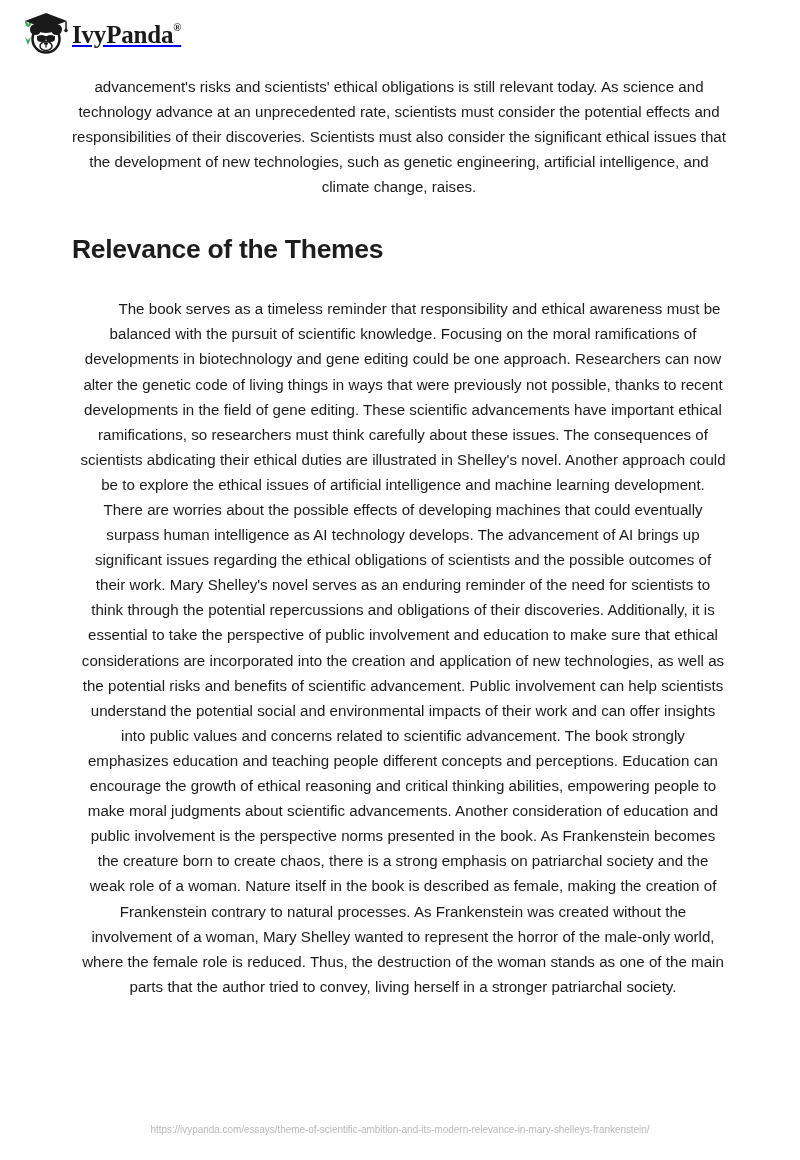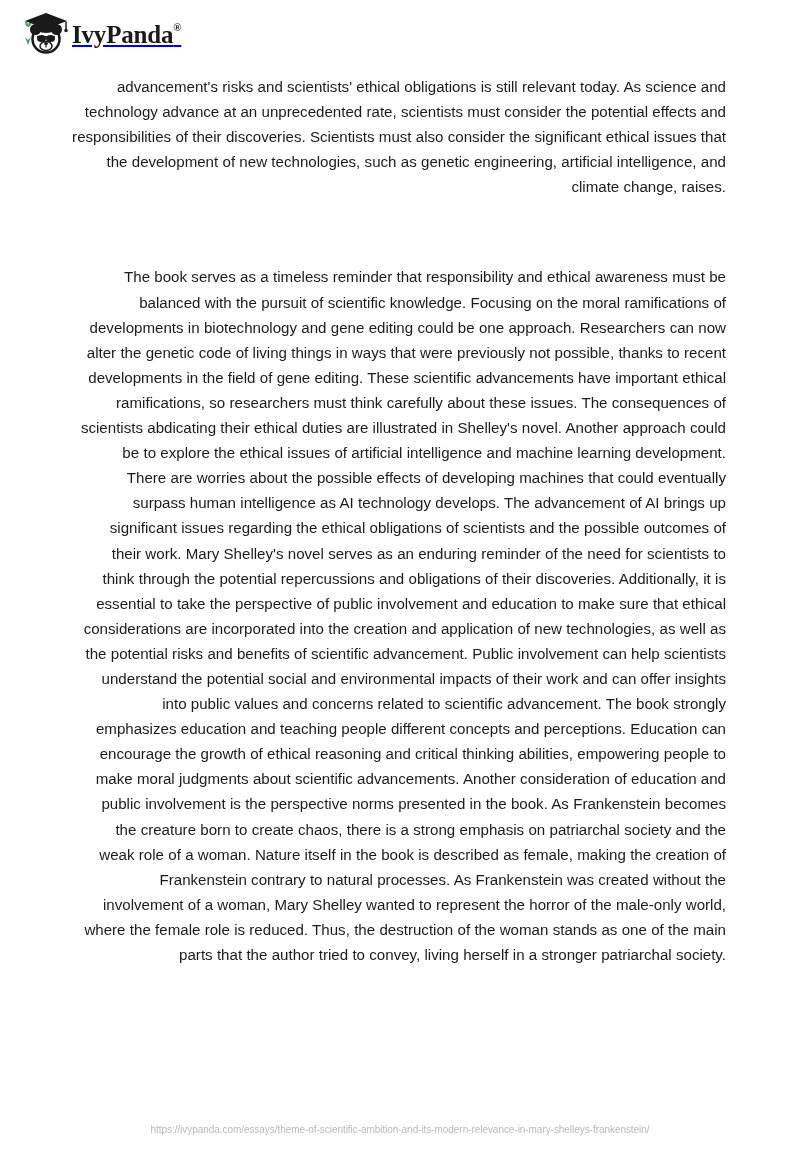--- a/index.html
+++ b/index.html
@@ -91,21 +91,21 @@
     left: 72px;
     top: 74px;
     width: 654px;
   }
 
   .para {
     font-size: 15.1px;
     line-height: 25.1px;
     color: #1b1b1b;
     margin: 0;
-    text-align: right;
+    text-align: center;
     word-spacing: 0.1px;
   }
 
   .para-indent {
     text-indent: 33px;
     margin-left: 8px;
   }
 
   .section-heading {
     font-size: 26.5px;
@@ -181,20 +181,21 @@
     </a>
 
   </div>
 
   <div class="content">
 
     <p class="para">advancement's risks and scientists' ethical obligations is still relevant today. As science and technology advance at an unprecedented rate, scientists must consider the potential effects and responsibilities of their discoveries. Scientists must also consider the significant ethical issues that the development of new technologies, such as genetic engineering, artificial intelligence, and climate change, raises.</p>
 
     <div class="gap-before-heading"></div>
 
+    <h2 class="section-heading">Relevance of the Themes</h2>
 
     <div class="gap-after-heading"></div>
 
     <p class="para para-indent">The book serves as a timeless reminder that responsibility and ethical awareness must be balanced with the pursuit of scientific knowledge. Focusing on the moral ramifications of developments in biotechnology and gene editing could be one approach. Researchers can now alter the genetic code of living things in ways that were previously not possible, thanks to recent developments in the field of gene editing. These scientific advancements have important ethical ramifications, so researchers must think carefully about these issues. The consequences of scientists abdicating their ethical duties are illustrated in Shelley's novel. Another approach could be to explore the ethical issues of artificial intelligence and machine learning development. There are worries about the possible effects of developing machines that could eventually surpass human intelligence as AI technology develops. The advancement of AI brings up significant issues regarding the ethical obligations of scientists and the possible outcomes of their work. Mary Shelley's novel serves as an enduring reminder of the need for scientists to think through the potential repercussions and obligations of their discoveries. Additionally, it is essential to take the perspective of public involvement and education to make sure that ethical considerations are incorporated into the creation and application of new technologies, as well as the potential risks and benefits of scientific advancement. Public involvement can help scientists understand the potential social and environmental impacts of their work and can offer insights into public values and concerns related to scientific advancement. The book strongly emphasizes education and teaching people different concepts and perceptions. Education can encourage the growth of ethical reasoning and critical thinking abilities, empowering people to make moral judgments about scientific advancements. Another consideration of education and public involvement is the perspective norms presented in the book. As Frankenstein becomes the creature born to create chaos, there is a strong emphasis on patriarchal society and the weak role of a woman. Nature itself in the book is described as female, making the creation of Frankenstein contrary to natural processes. As Frankenstein was created without the involvement of a woman, Mary Shelley wanted to represent the horror of the male-only world, where the female role is reduced. Thus, the destruction of the woman stands as one of the main parts that the author tried to convey, living herself in a stronger patriarchal society.</p>
   </div>
 
   <div class="page-footer">
     <div class="footer-url">https://ivypanda.com/essays/theme-of-scientific-ambition-and-its-modern-relevance-in-mary-shelleys-frankenstein/</div>
   </div>
 

